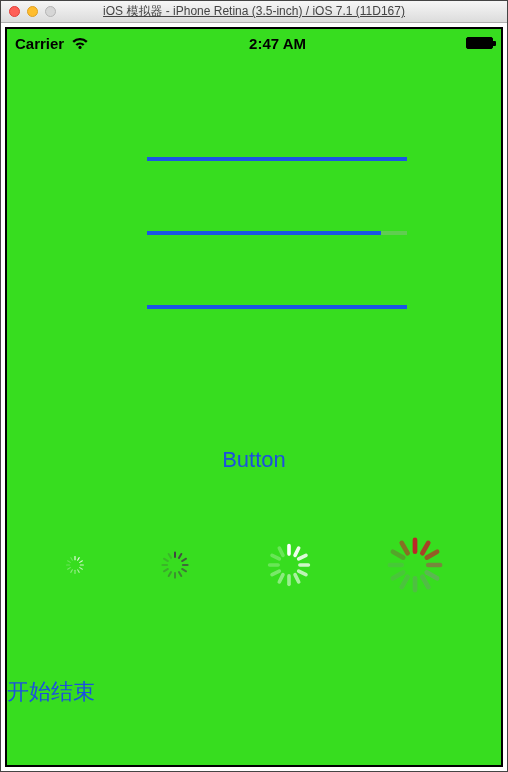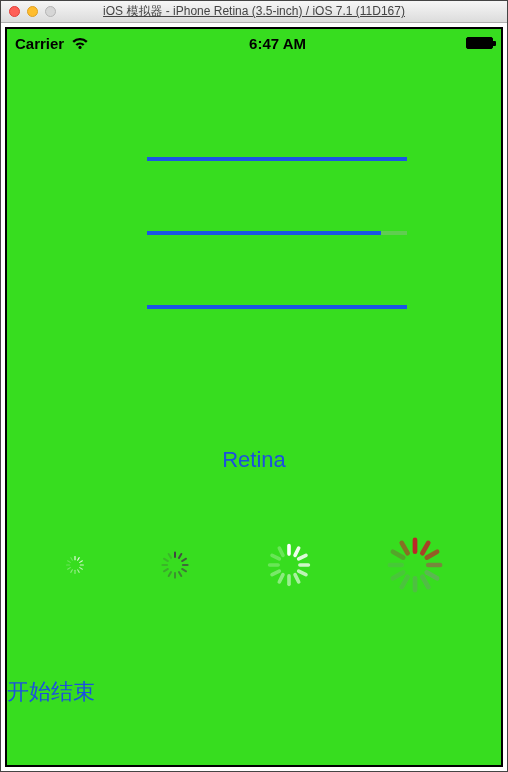--- a/index.html
+++ b/index.html
@@ -185,42 +185,42 @@
       <div class="status-left">
         <span>Carrier</span>
         <span class="wifi">
           <svg width="18" height="14" viewBox="0 0 18 14">
             <path d="M9 13 a1.6 1.6 0 1 0 0 -3.2 a1.6 1.6 0 0 0 0 3.2z" fill="#000"></path>
             <path d="M4.5 8.2 a6.5 6.5 0 0 1 9 0 l-1.6 1.6 a4.2 4.2 0 0 0 -5.8 0 z" fill="#000"></path>
             <path d="M1.4 5.1 a11 11 0 0 1 15.2 0 l-1.6 1.6 a8.7 8.7 0 0 0 -12 0 z" fill="#000"></path>
           </svg>
         </span>
       </div>
-      <div>6:47 AM</div>
+      <div>2:47 AM</div>
       <div class="status-right">
         <span class="battery"></span>
       </div>
     </div>
 
     <div class="content">
 
       <div class="bars">
         <div class="bar bar1">
           <div class="bar-fill"></div>
         </div>
         <div class="bar bar2">
           <div class="bar-track"></div>
             <div class="bar-fill"></div>
         </div>
         <div class="bar bar3">
           <div class="bar-fill"></div>
         </div>
       </div>
 
-      <div class="btn-center">Retina</div>
+      <div class="btn-center">Button</div>
 
       <div class="spinners">
         <span class="spinner sp-small">
           <svg viewBox="0 0 38 38" width="20" height="20">
             <g stroke="#ffffff" stroke-width="2" stroke-linecap="round">
               <line x1="19" y1="3" x2="19" y2="9" opacity="1"></line>
                 <line x1="27" y1="5" x2="24" y2="10" opacity=".92"></line>
               <line x1="33" y1="11" x2="28" y2="14" opacity=".83"></line>
                 <line x1="35" y1="19" x2="29" y2="19" opacity=".75"></line>
               <line x1="33" y1="27" x2="28" y2="24" opacity=".67"></line>

